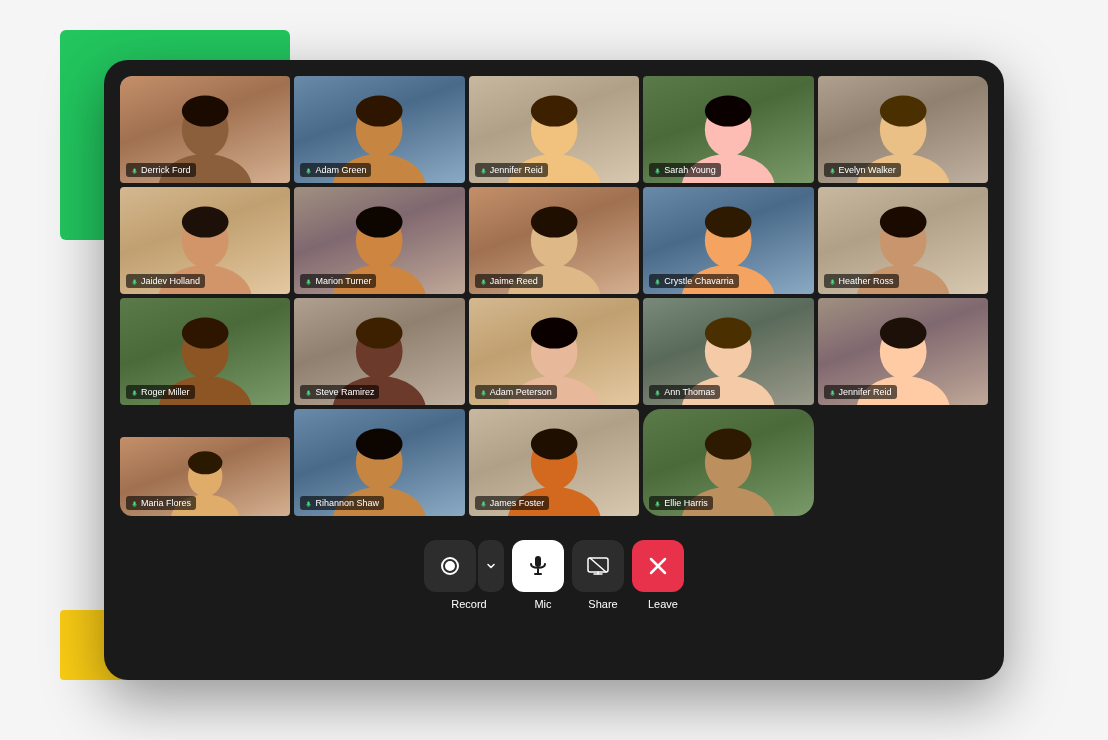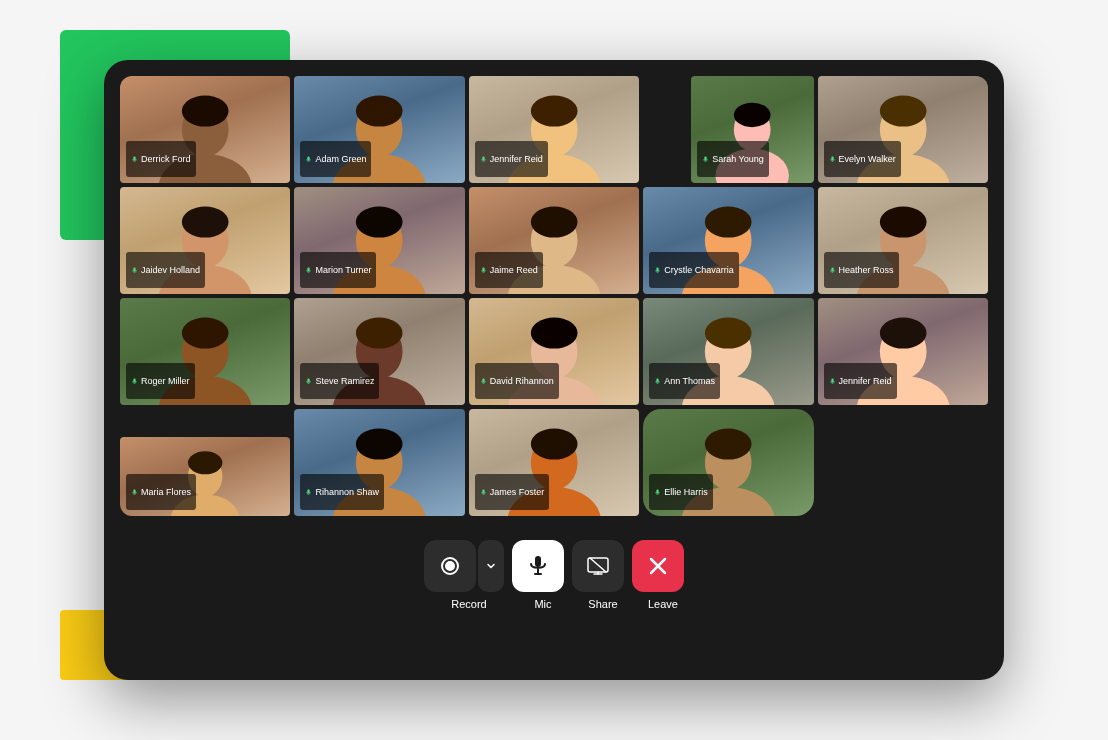--- a/index.html
+++ b/index.html
@@ -71,24 +71,24 @@
       overflow: hidden;
     }
 
     .name-badge {
       position: absolute;
       bottom: 6px;
       left: 6px;
       background: rgba(0,0,0,0.6);
       color: #fff;
       font-size: 9px;
-      padding: 13px 5px;
+      padding: 2px 5px;
       border-radius: 3px;
       display: flex;
-      align-items: center;
+      align-items: flex-end;
       gap: 3px;
       white-space: nowrap;
     }
 
     .name-badge-mic {
       width: 7px;
       height: 7px;
       flex-shrink: 0;
     }
 
@@ -215,21 +215,21 @@
           <ellipse cx="80" cy="36" rx="24" ry="16" fill="#3d2000"></ellipse>
         </svg>
         <div class="name-badge">
           <svg width="8" height="8" viewBox="0 0 10 12" class="name-badge-mic">
             <path d="M5 1 C3.9 1 3 1.9 3 3 L3 6 C3 7.1 3.9 8 5 8 C6.1 8 7 7.1 7 6 L7 3 C7 1.9 6.1 1 5 1Z" fill="#4ade80"></path>
             <path d="M2 5.5 C2 7.7 3.8 9.5 5 9.5 C6.2 9.5 8 7.7 8 5.5" stroke="#4ade80" stroke-width="1.2" fill="none"></path>
           </svg>
           <span>Jennifer Reid</span>
         </div>
       </div>
-      <div class="video-tile" style="background: linear-gradient(160deg, rgb(90, 122, 74) 0%, rgb(74, 106, 58) 40%, rgb(122, 154, 106) 100%); position: relative; overflow: hidden; margin-left: 48px;">
+      <div class="video-tile" style="background: linear-gradient(160deg, rgb(90, 122, 74) 0%, rgb(74, 106, 58) 40%, rgb(122, 154, 106) 100%); position: relative; overflow: hidden;">
         <svg width="100%" height="100%" viewBox="0 0 160 110" style="position: absolute; inset: 0px;">
           <ellipse cx="80" cy="115" rx="48" ry="35" fill="#FDBCB4"></ellipse>
           <rect x="72" y="68" width="16" height="18" fill="#FDBCB4"></rect>
           <ellipse cx="80" cy="55" rx="24" ry="28" fill="#FDBCB4"></ellipse>
           <ellipse cx="80" cy="36" rx="24" ry="16" fill="#0a0000"></ellipse>
         </svg>
         <div class="name-badge">
           <svg width="8" height="8" viewBox="0 0 10 12" class="name-badge-mic">
             <path d="M5 1 C3.9 1 3 1.9 3 3 L3 6 C3 7.1 3.9 8 5 8 C6.1 8 7 7.1 7 6 L7 3 C7 1.9 6.1 1 5 1Z" fill="#4ade80"></path>
             <path d="M2 5.5 C2 7.7 3.8 9.5 5 9.5 C6.2 9.5 8 7.7 8 5.5" stroke="#4ade80" stroke-width="1.2" fill="none"></path>
@@ -362,21 +362,21 @@
           <ellipse cx="80" cy="115" rx="48" ry="35" fill="#E8B89A"></ellipse>
           <rect x="72" y="68" width="16" height="18" fill="#E8B89A"></rect>
           <ellipse cx="80" cy="55" rx="24" ry="28" fill="#E8B89A"></ellipse>
           <ellipse cx="80" cy="36" rx="24" ry="16" fill="#0a0000"></ellipse>
         </svg>
         <div class="name-badge">
           <svg width="8" height="8" viewBox="0 0 10 12" class="name-badge-mic">
             <path d="M5 1 C3.9 1 3 1.9 3 3 L3 6 C3 7.1 3.9 8 5 8 C6.1 8 7 7.1 7 6 L7 3 C7 1.9 6.1 1 5 1Z" fill="#4ade80"></path>
             <path d="M2 5.5 C2 7.7 3.8 9.5 5 9.5 C6.2 9.5 8 7.7 8 5.5" stroke="#4ade80" stroke-width="1.2" fill="none"></path>
           </svg>
-          <span>David Rihannon</span>
+          <span>Adam Peterson</span>
         </div>
       </div>
       <div class="video-tile" style="background: linear-gradient(160deg, rgb(122, 138, 122) 0%, rgb(90, 106, 90) 40%, rgb(154, 154, 138) 100%); position: relative; overflow: hidden;">
         <svg width="100%" height="100%" viewBox="0 0 160 110" style="position: absolute; inset: 0px;">
           <ellipse cx="80" cy="115" rx="48" ry="35" fill="#F5CBA7"></ellipse>
           <rect x="72" y="68" width="16" height="18" fill="#F5CBA7"></rect>
           <ellipse cx="80" cy="55" rx="24" ry="28" fill="#F5CBA7"></ellipse>
           <ellipse cx="80" cy="36" rx="24" ry="16" fill="#4a3000"></ellipse>
         </svg>
         <div class="name-badge">

